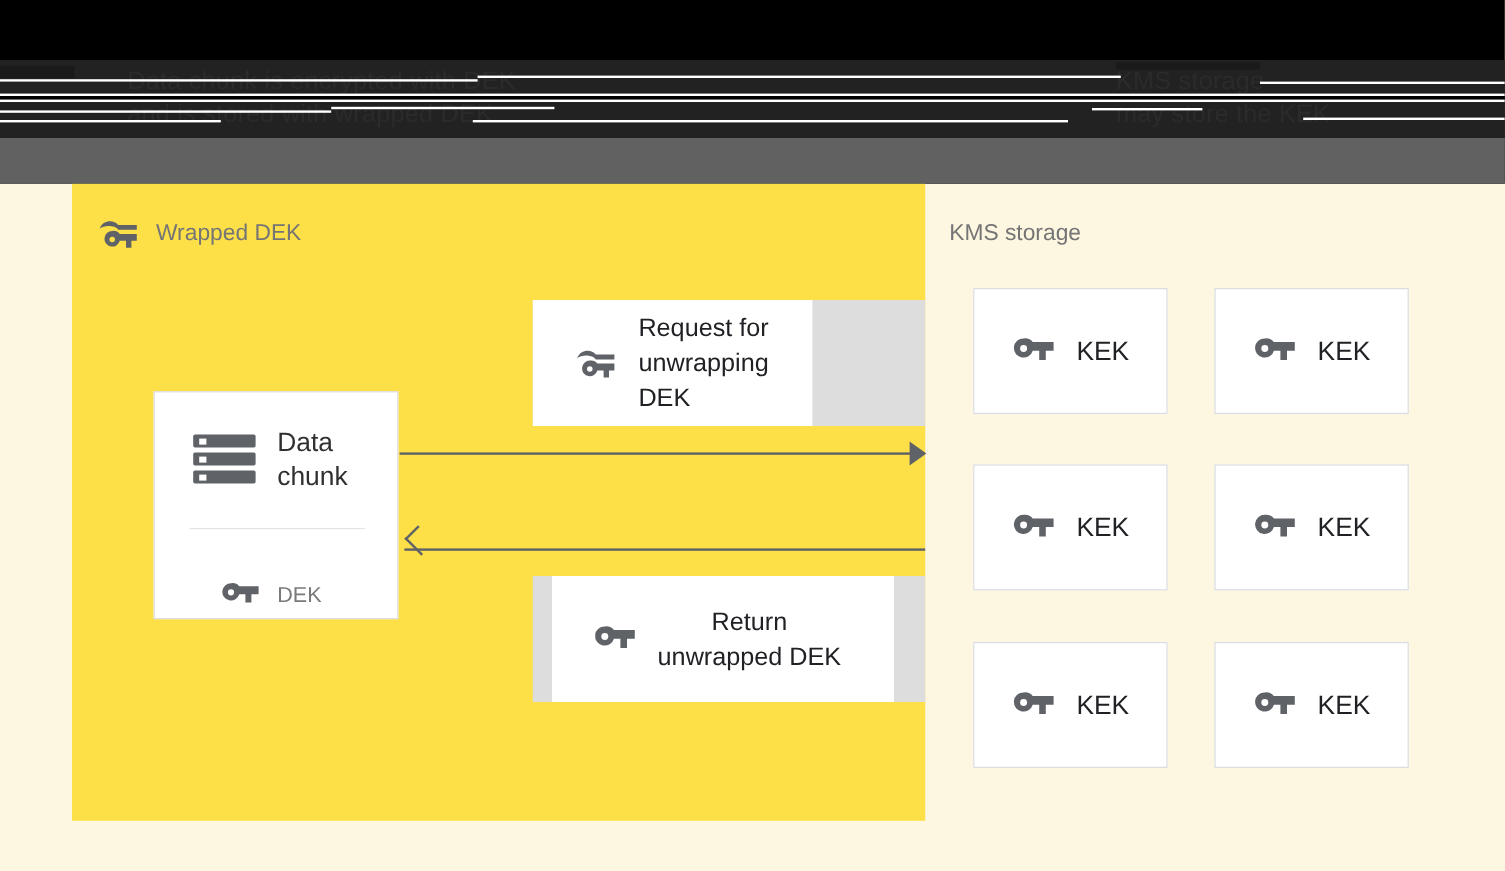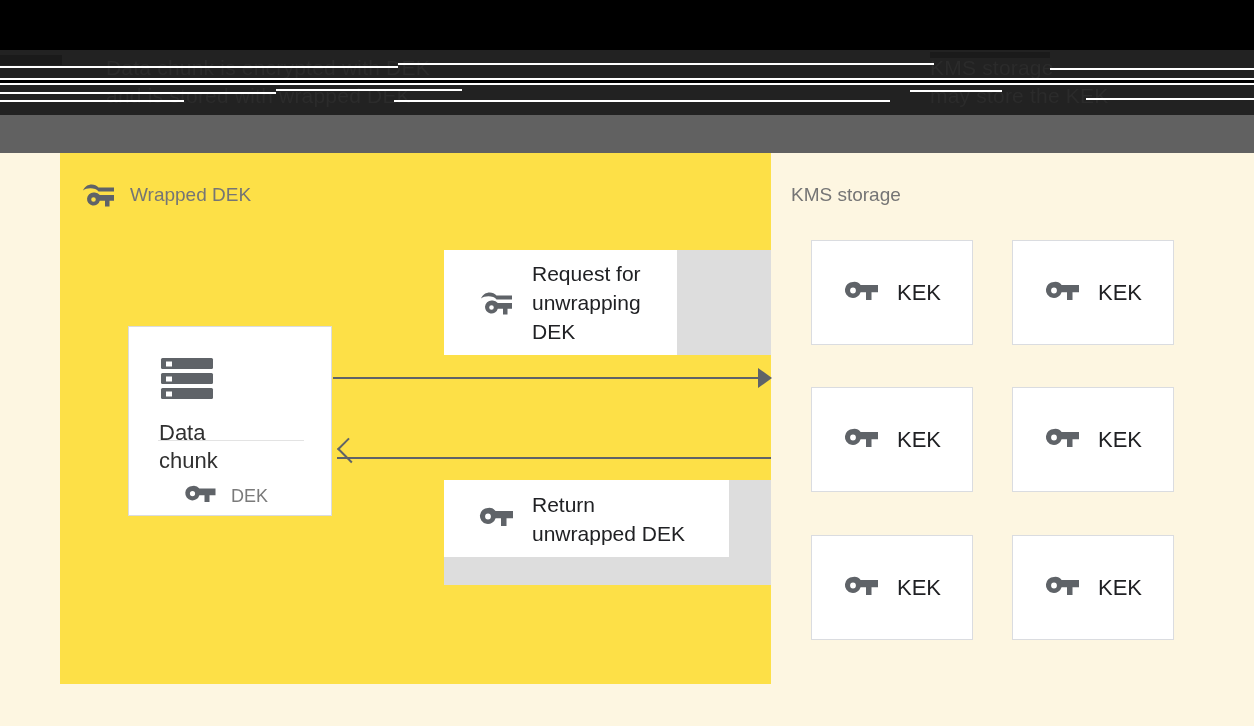--- a/index.html
+++ b/index.html
@@ -96,23 +96,22 @@
     left: 68px; top: 173px;
     width: 204px; height: 190px;
     background: #ffffff;
     border: 1px solid #dadce0;
     box-sizing: border-box;
   }
   #data-chunk-row {
     position: absolute;
     left: 30px; top: 28px;
     display: flex;
-    align-items: flex-start;
+    align-items: center;
     gap: 16px;
-    flex-direction: column;
   }
   #data-chunk-label {
     color: #303030;
     font-size: 22px;
     line-height: 28px;
     white-space: pre-line;
   }
   #data-chunk-divider {
     position: absolute;
     left: 29px; top: 113px;
@@ -148,21 +147,21 @@
   }
   .msg-label {
     color: #202124;
     font-size: 21px;
     line-height: 29px;
     white-space: pre-line;
   }
   #request-shadow { left: 384px; top: 97px; width: 327px; height: 105px; }
   #request-card   { left: 384px; top: 97px; width: 233px; height: 105px; }
   #return-shadow  { left: 384px; top: 327px; width: 327px; height: 105px; }
-  #return-card    { left: 384px; top: 327px; width: 285px; height: 77px; }
+  #return-card    { left: 400px; top: 327px; width: 285px; height: 105px; text-align: center; }
 
   
   .arrow-line {
     position: absolute;
     height: 2px;
     background: #5f6368;
   }
   #arrow-right-line { left: 273px; top: 224px; width: 432px; }
   #arrow-left-line  { left: 277px; top: 304px; width: 434px; }
   .arrow-head {

